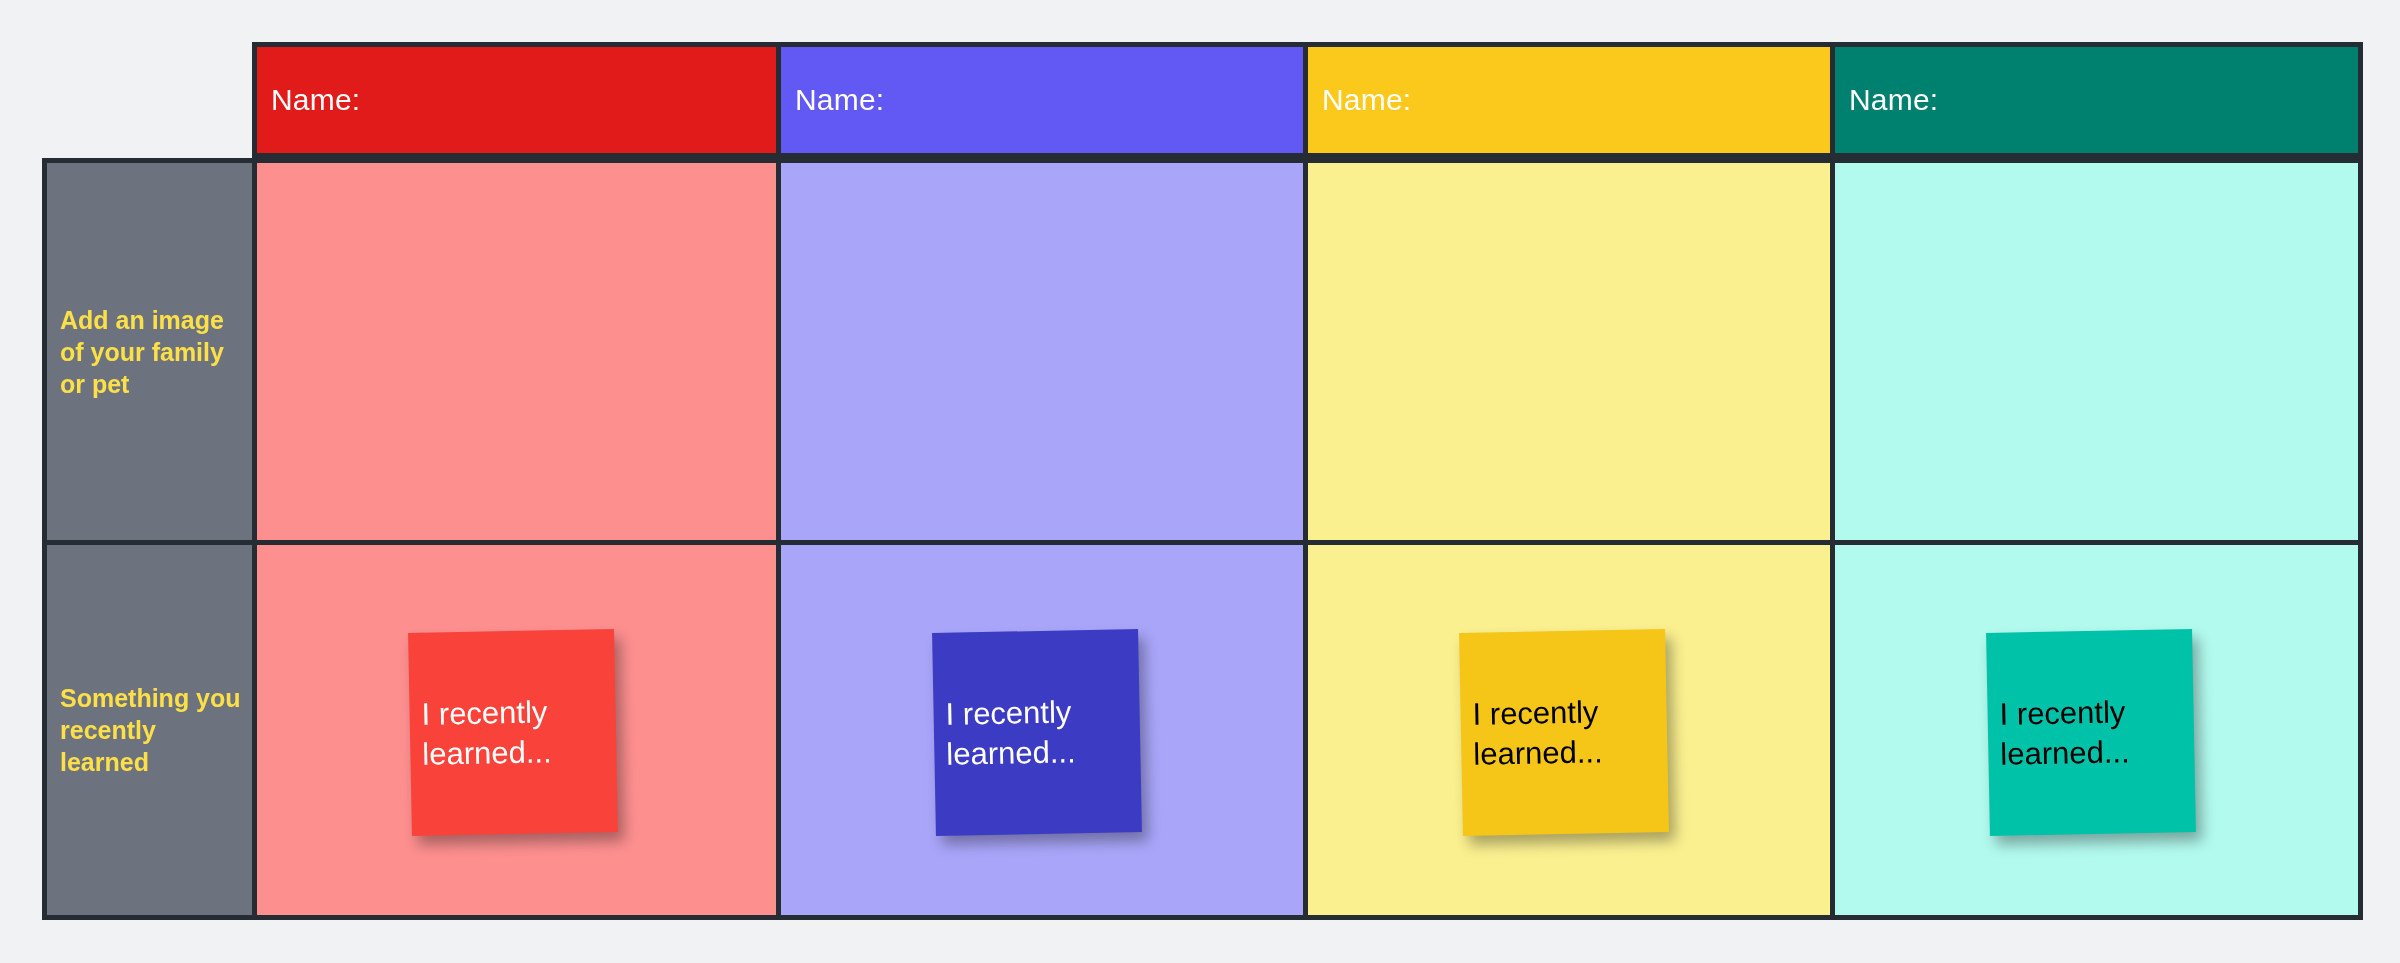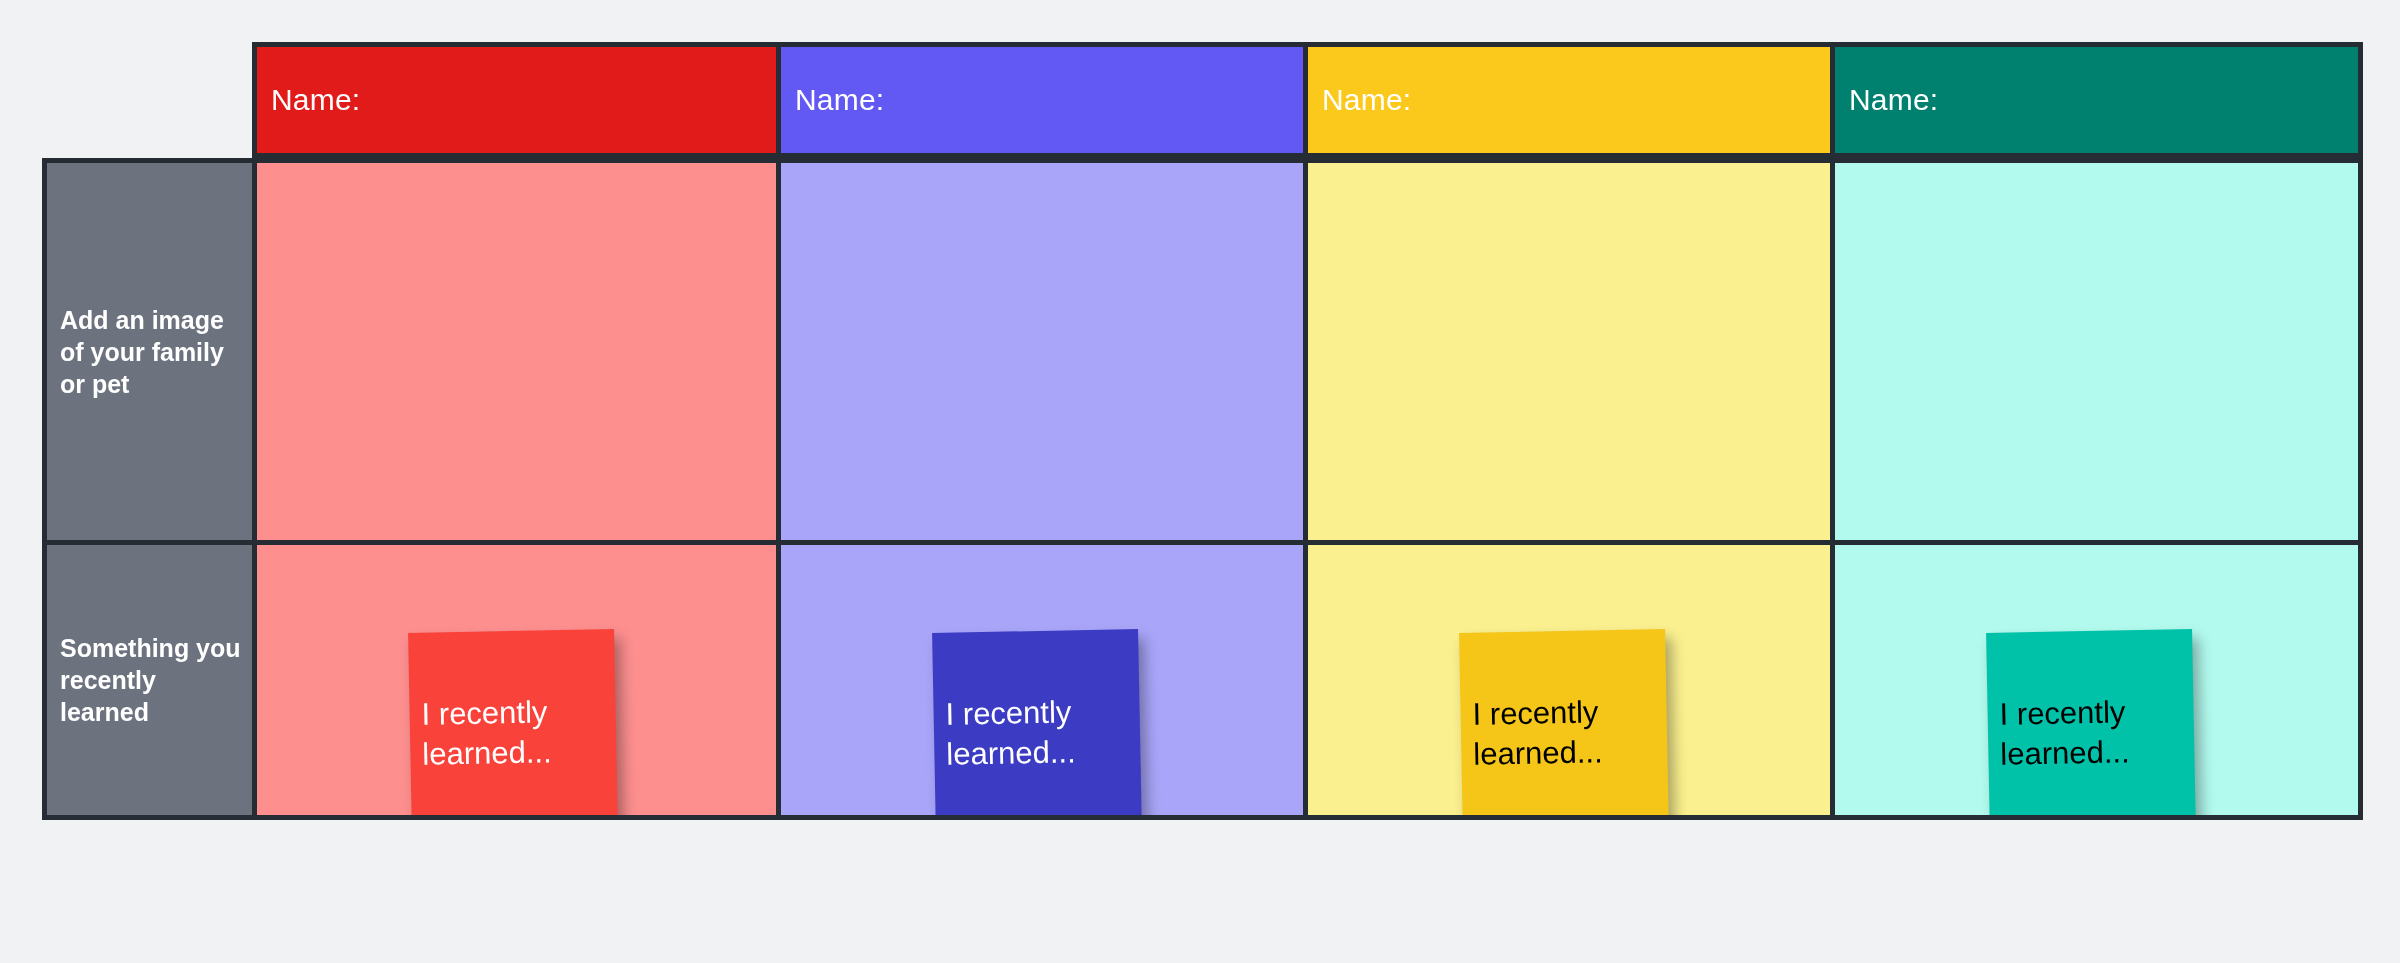--- a/index.html
+++ b/index.html
@@ -57,34 +57,34 @@
     top: 158px;
     width: 2316px;
     height: 762px;
   }
   .body-row {
     display: flex;
     width: 100%;
     box-sizing: border-box;
   }
   .body-row.r0 { height: 387px; }
-  .body-row.r1 { height: 280px; margin-top: -5px; }
+  .body-row.r1 { height: 380px; margin-top: -5px; }
 
   .row-label {
     width: 215px;
     flex: 0 0 215px;
     box-sizing: border-box;
     border: 5px solid #252c33;
     background: #6c737f;
     display: flex;
     align-items: center;
     margin-right: -5px;
   }
   .row-label-text {
-    color: #ffffff;
+    color: #fde047;
     font-weight: bold;
     font-size: 25px;
     line-height: 1.28;
     padding-left: 13px;
     padding-right: 6px;
   }
 
   .cell {
     box-sizing: border-box;
     border: 5px solid #252c33;

